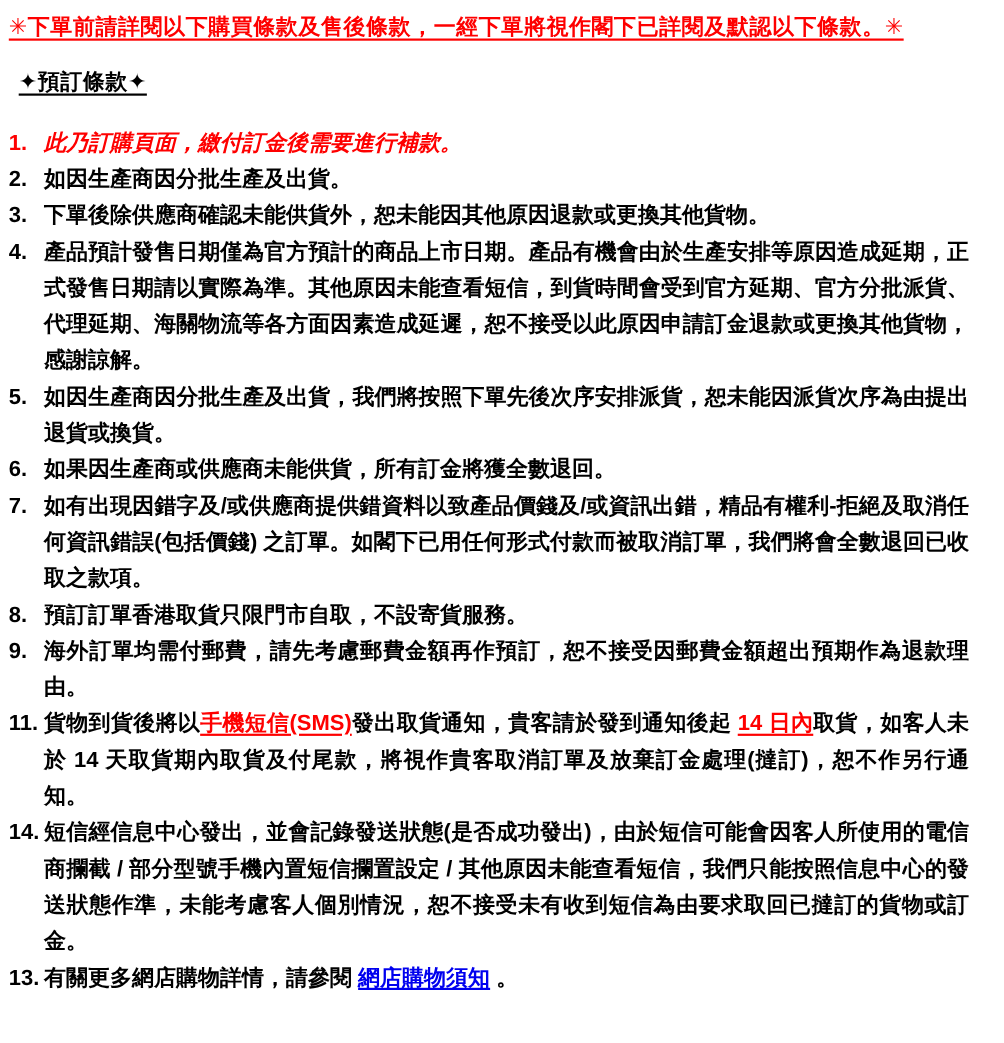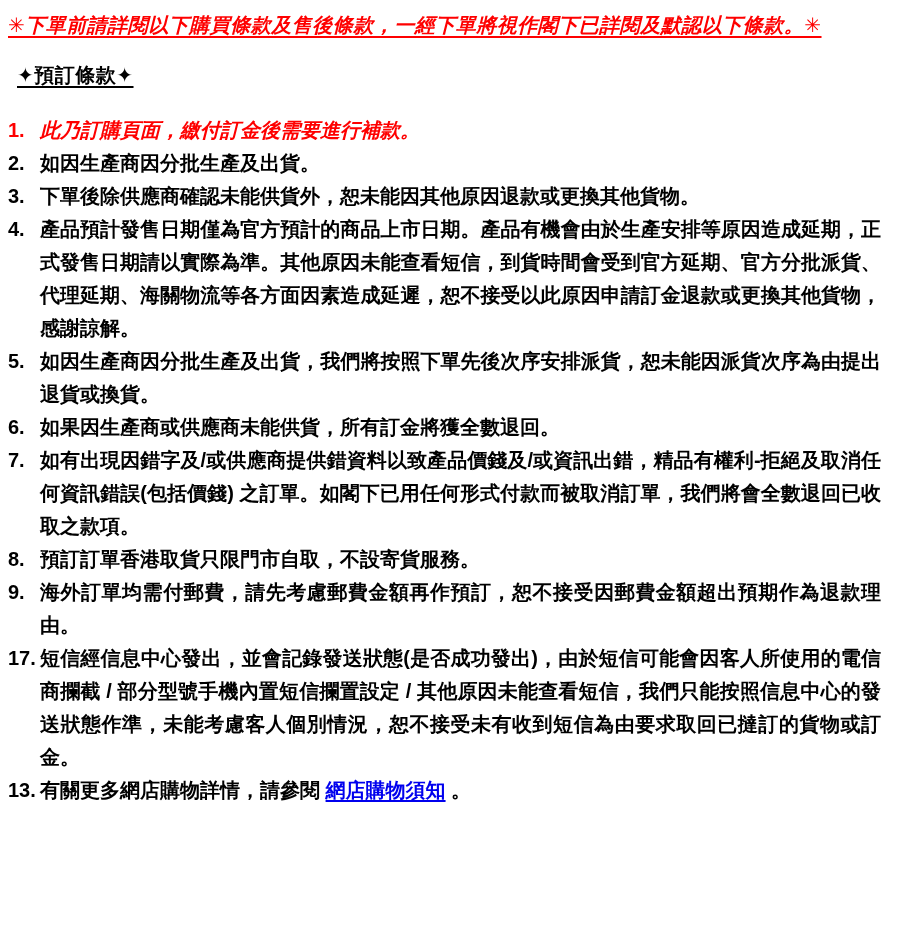--- a/index.html
+++ b/index.html
@@ -23,21 +23,20 @@
   }
   .notice-header{
     font-size:20px;
     line-height:26px;
     color:var(--red);
     text-decoration:underline;
     text-decoration-thickness:2px;
     text-underline-offset:4px;
     margin:0 0 24px 0;
     letter-spacing:0.5px;
-    font-style:italic;
   }
   .section-title{
     font-size:20px;
     line-height:26px;
     color:var(--black);
     text-decoration:underline;
     text-decoration-thickness:2px;
     text-underline-offset:4px;
     margin:0 0 26px 9px;
     letter-spacing:0.5px;
@@ -114,21 +113,25 @@
       </div>
       <div class="term-row">
         <div class="term-num">8.</div>
         <div class="term-text"><span>預訂訂單香港取貨只限門市自取，不設寄貨服務。</span></div>
       </div>
       <div class="term-row">
         <div class="term-num">9.</div>
         <div class="term-text"><span>海外訂單均需付郵費，請先考慮郵費金額再作預訂，恕不接受因郵費金額超出預期作為退款理由。</span></div>
       </div>
       <div class="term-row">
-        <div class="term-num">17.</div>
+        <div class="term-num">11.</div>
+        <div class="term-text"><span>貨物到貨後將以</span><span class="seg-red-underline">手機短信(SMS)</span><span>發出取貨通知，貴客請於發到通知後起 </span><span class="seg-red-underline">14 日內</span><span>取貨，如客人未於 14 天取貨期內取貨及付尾款，將視作貴客取消訂單及放棄訂金處理(撻訂)，恕不作另行通知。</span></div>
+      </div>
+      <div class="term-row">
+        <div class="term-num">14.</div>
         <div class="term-text"><span>短信經信息中心發出，並會記錄發送狀態(是否成功發出)，由於短信可能會因客人所使用的電信商攔截 / 部分型號手機內置短信攔置設定 / 其他原因未能查看短信，我們只能按照信息中心的發送狀態作準，未能考慮客人個別情況，恕不接受未有收到短信為由要求取回已撻訂的貨物或訂金。</span></div>
       </div>
       <div class="term-row">
         <div class="term-num">13.</div>
         <div class="term-text"><span>有關更多網店購物詳情，請參閱 </span><a class="seg-link" href="#">網店購物須知</a><span> 。</span></div>
       </div>
     </div>
 </div>
 
 </body></html>

